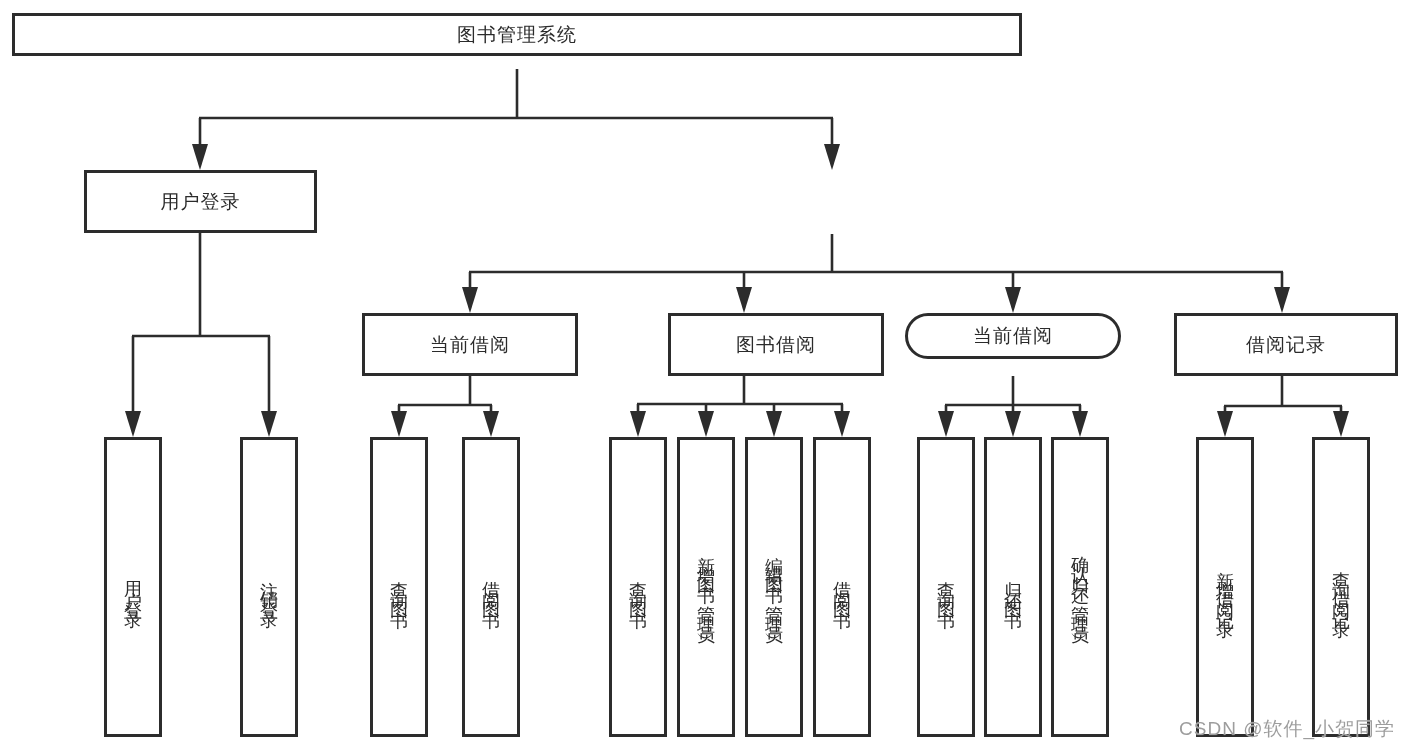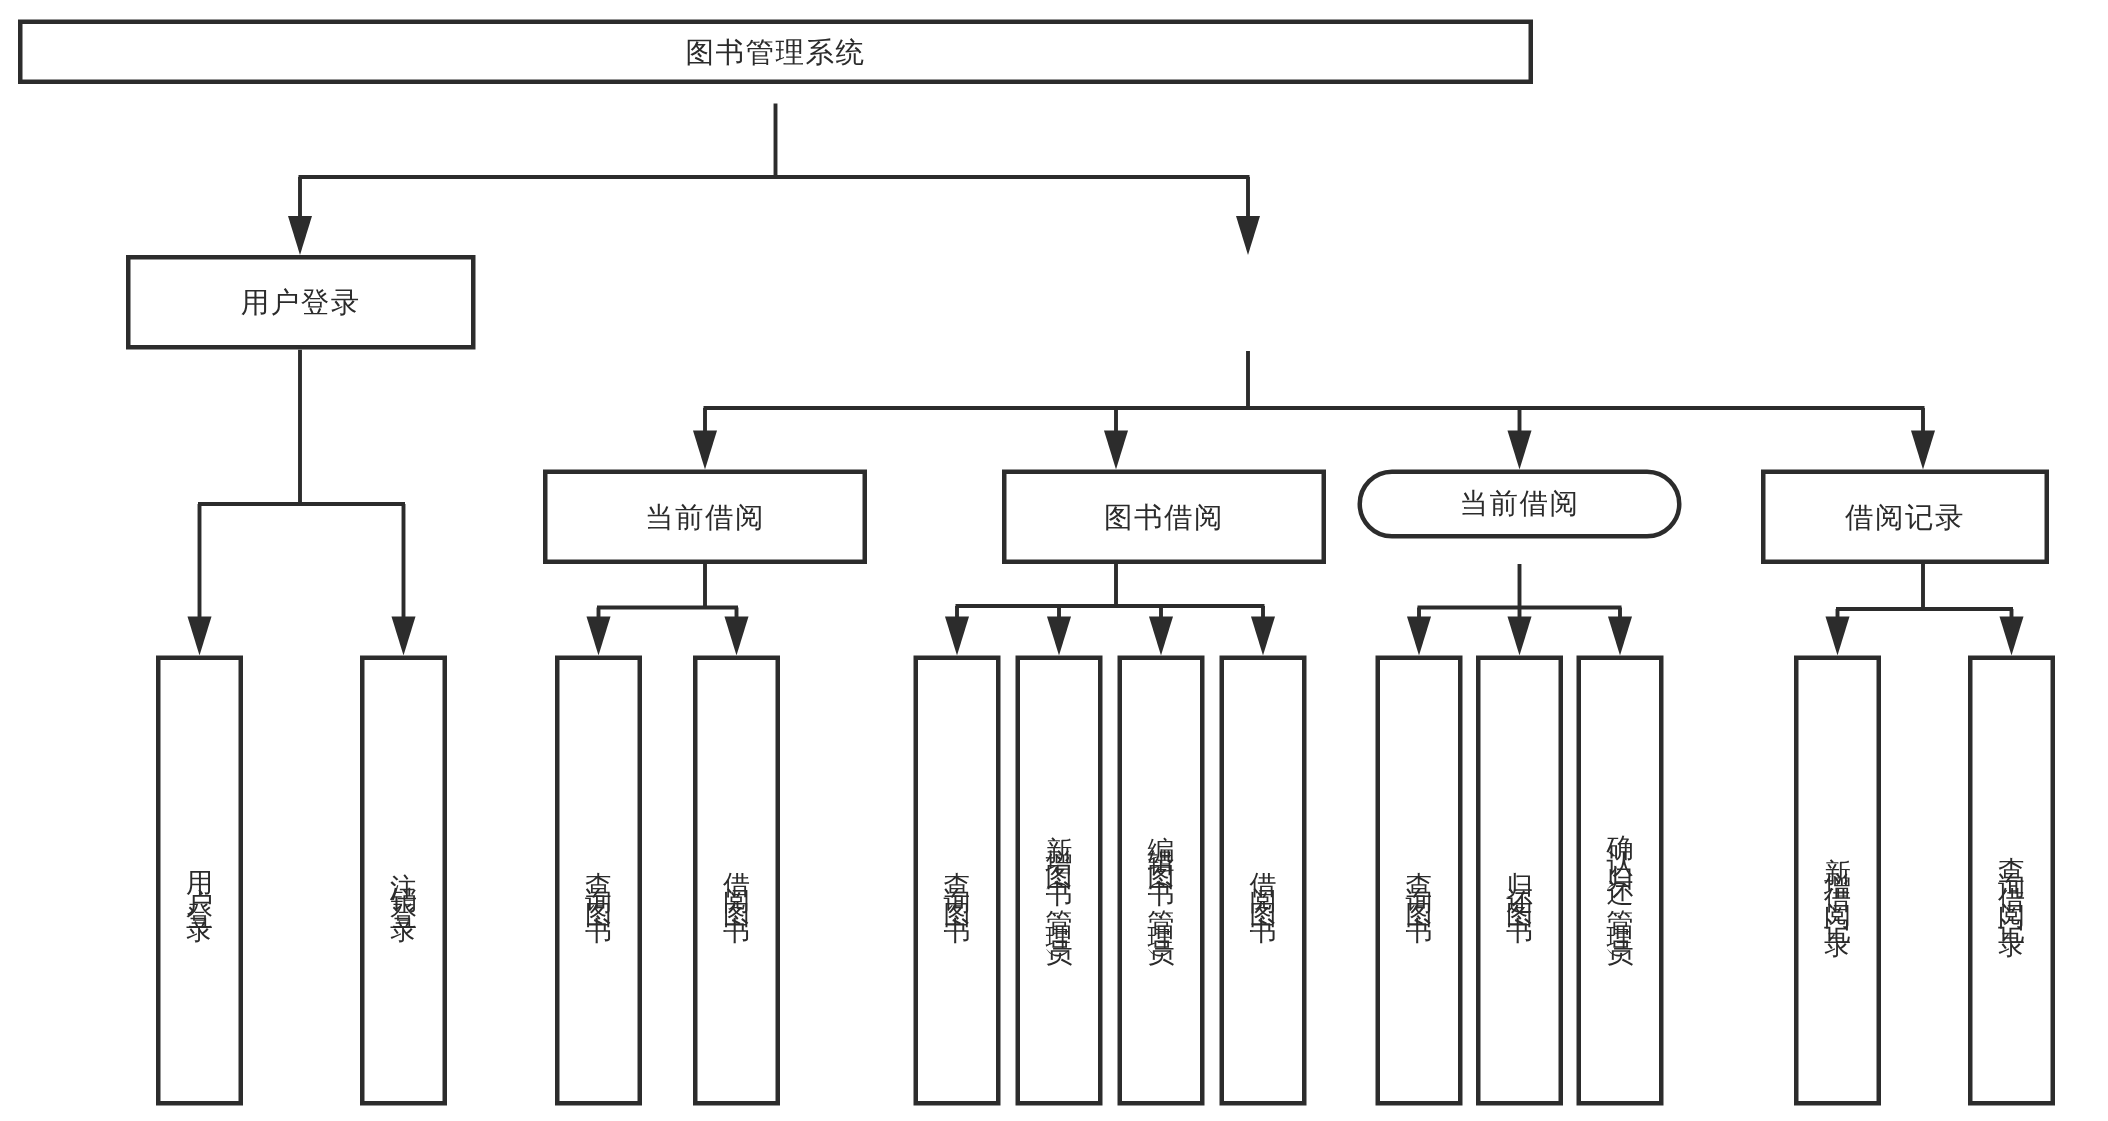--- a/index.html
+++ b/index.html
@@ -131,21 +131,21 @@
 
   <div class="box hbox" style="left:362px;top:313px;width:216px;height:63px;">
     <span>当前借阅</span>
   </div>
   <div class="box hbox" style="left:668px;top:313px;width:216px;height:63px;">
     <span>图书借阅</span>
   </div>
   <div class="box hbox" style="left:905px;top:313px;width:216px;height:46px;border-radius:29px;">
     <span>当前借阅</span>
   </div>
-  <div class="box hbox" style="left:1174px;top:313px;width:192px;height:63px;">
+  <div class="box hbox" style="left:1174px;top:313px;width:224px;height:63px;">
     <span>借阅记录</span>
   </div>
 
   <div class="box vbox" style="left:104px;">
     <span class="vtext">用户登录</span>
   </div>
   <div class="box vbox" style="left:240px;">
     <span class="vtext">注销登录</span>
   </div>
 
@@ -179,14 +179,15 @@
     <span class="vtext">确认归还（管理员）</span>
   </div>
 
   <div class="box vbox" style="left:1196px;">
     <span class="vtext">新增借阅记录</span>
   </div>
   <div class="box vbox" style="left:1312px;">
     <span class="vtext">查询借阅记录</span>
   </div>
 
+  <div class="watermark">CSDN @软件_小贺同学</div>
 
 </div>
 
 </body></html>

